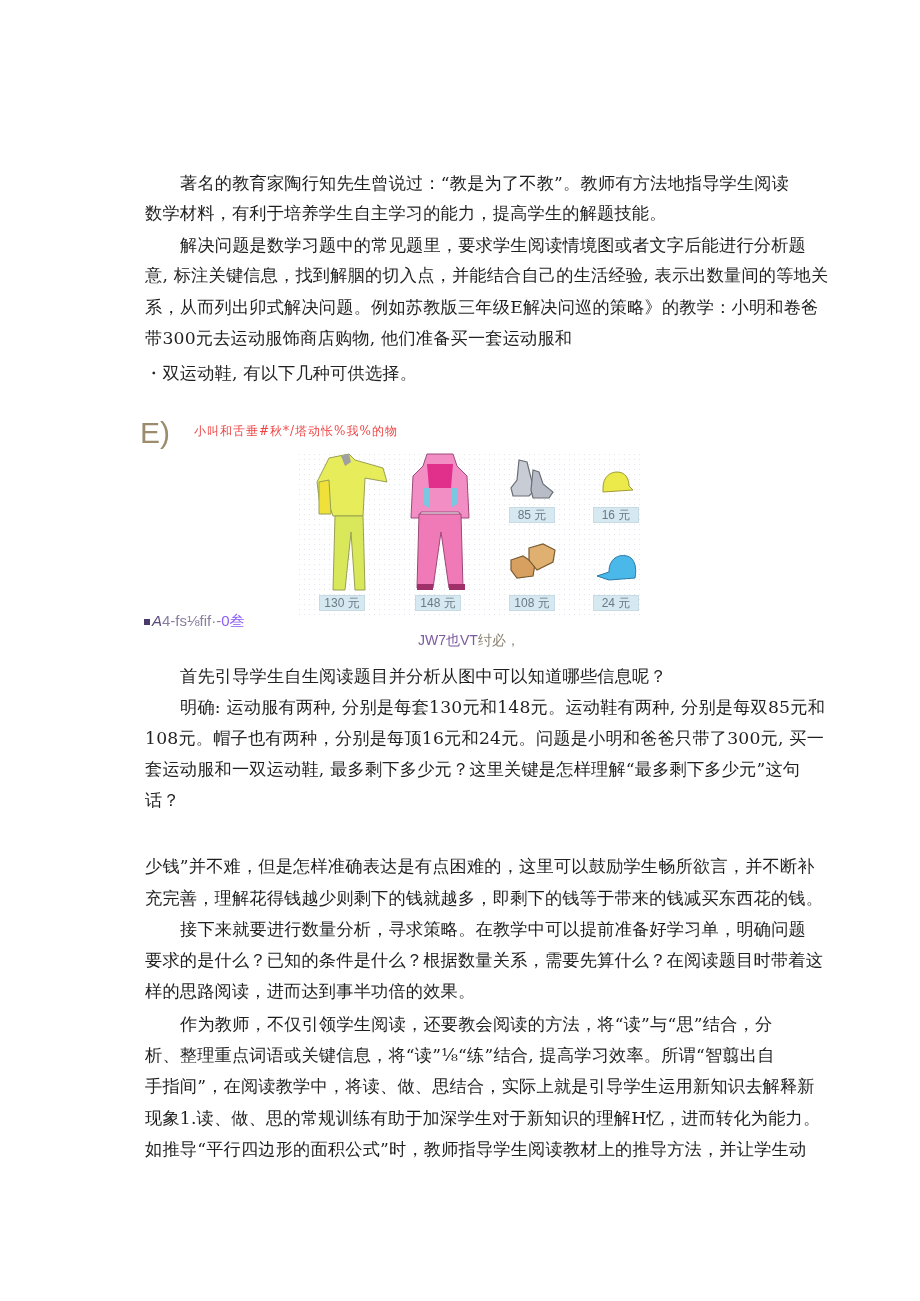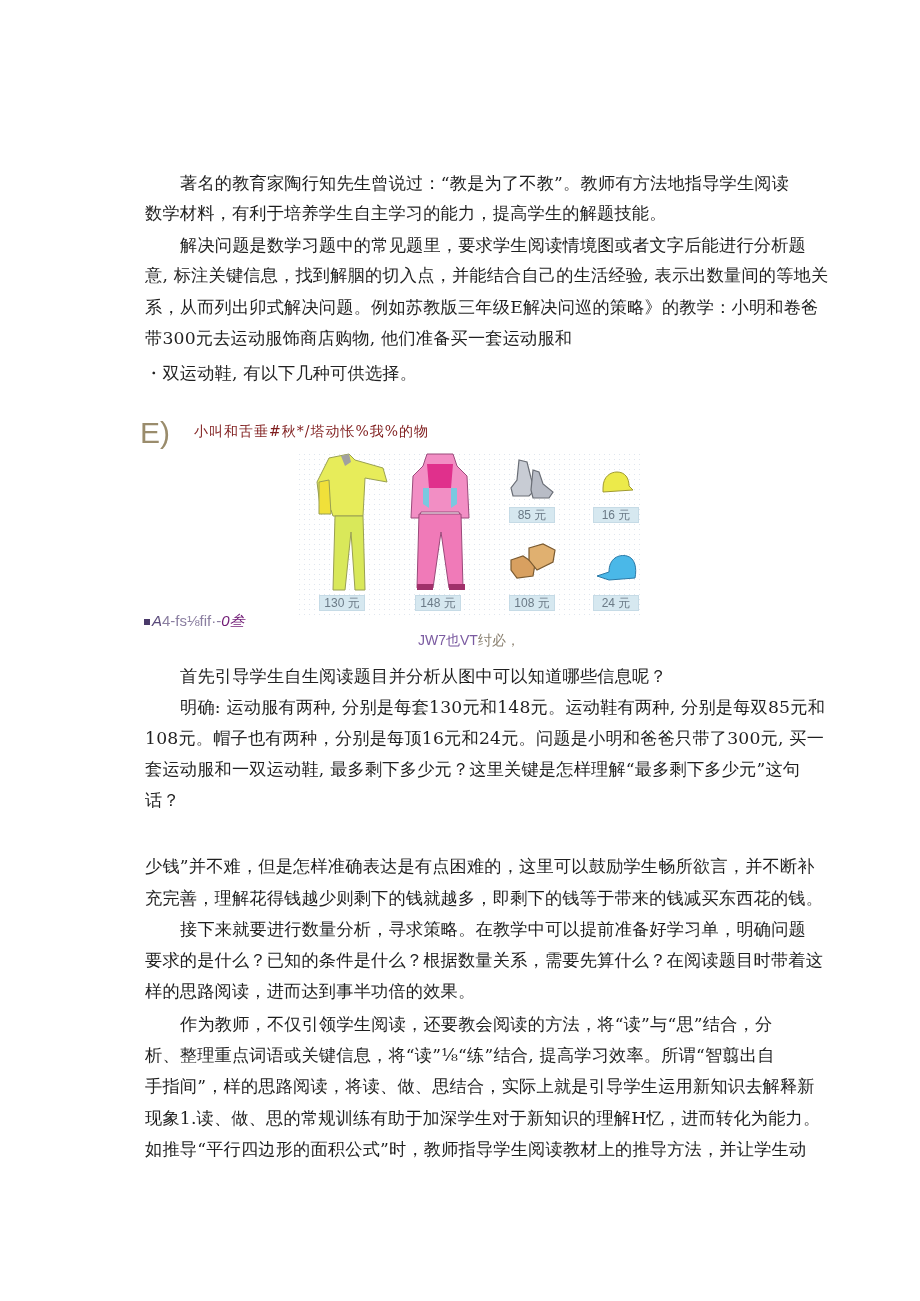--- a/index.html
+++ b/index.html
@@ -40,22 +40,22 @@
       top: 416px;
       font-family: "Liberation Sans", sans-serif;
       font-size: 30px;
       color: #9a8c6c;
       line-height: 34px;
     }
     .fig-title {
       position: absolute;
       left: 182px;
       top: 423px;
-      font-size: 14px;
-      color: #7f1d1d;
+      font-size: 12px;
+      color: #ef4444;
       letter-spacing: 1px;
       white-space: nowrap;
     }
     .fig-box {
       position: absolute;
       left: 285px;
       top: 452px;
       width: 345px;
       height: 165px;
       background: #ffffff;
@@ -85,21 +85,21 @@
     }
     .caption-left .sq {
       display: inline-block;
       width: 6px;
       height: 6px;
       background: #4a3a6a;
       margin-right: 2px;
       vertical-align: middle;
     }
     .caption-left .it { font-style: italic; color: #5a4a7a; }
-    .caption-left .tail { font-style: italic; color: #701a75; }
+    .caption-left .tail { color: #8b5cf6; }
     .caption-center {
       position: absolute;
       left: 406px;
       top: 632px;
       font-family: "Liberation Sans", sans-serif;
       font-size: 14px;
       color: #7a5aa0;
       white-space: nowrap;
     }
     .caption-center .cn { color: #8a8070; font-family: "DejaVu Serif", serif; }
@@ -183,17 +183,17 @@
 
   <div class="line" style="top:855px;">少钱”并不难，但是怎样准确表达是有点困难的，这里可以鼓励学生畅所欲言，并不断补</div>
   <div class="line" style="top:887px;">充完善，理解花得钱越少则剩下的钱就越多，即剩下的钱等于带来的钱减买东西花的钱。</div>
 
   <div class="line" style="top:949px;">要求的是什么？已知的条件是什么？根据数量关系，需要先算什么？在阅读题目时带着这</div>
   <div class="line indent" style="top:918px;">接下来就要进行数量分析，寻求策略。在教学中可以提前准备好学习单，明确问题</div>
   <div class="line" style="top:980px;">样的思路阅读，进而达到事半功倍的效果。</div>
 
   <div class="line indent" style="top:1013px;">作为教师，不仅引领学生阅读，还要教会阅读的方法，将“读”与“思”结合，分</div>
   <div class="line" style="top:1044px;">析、整理重点词语或关键信息，将“读”⅛“练”结合, 提高学习效率。所谓“智翦出自</div>
-  <div class="line" style="top:1075px;">手指间”，样的思路阅读，将读、做、思结合，实际上就是引导学生运用新知识去解释新</div>
+  <div class="line" style="top:1075px;">手指间”，在阅读教学中，将读、做、思结合，实际上就是引导学生运用新知识去解释新</div>
   <div class="line" style="top:1107px;">现象1.读、做、思的常规训练有助于加深学生对于新知识的理解H忆，进而转化为能力。</div>
   <div class="line" style="top:1138px;">如推导“平行四边形的面积公式”时，教师指导学生阅读教材上的推导方法，并让学生动</div>
 
 </div>
 
 </body></html>

